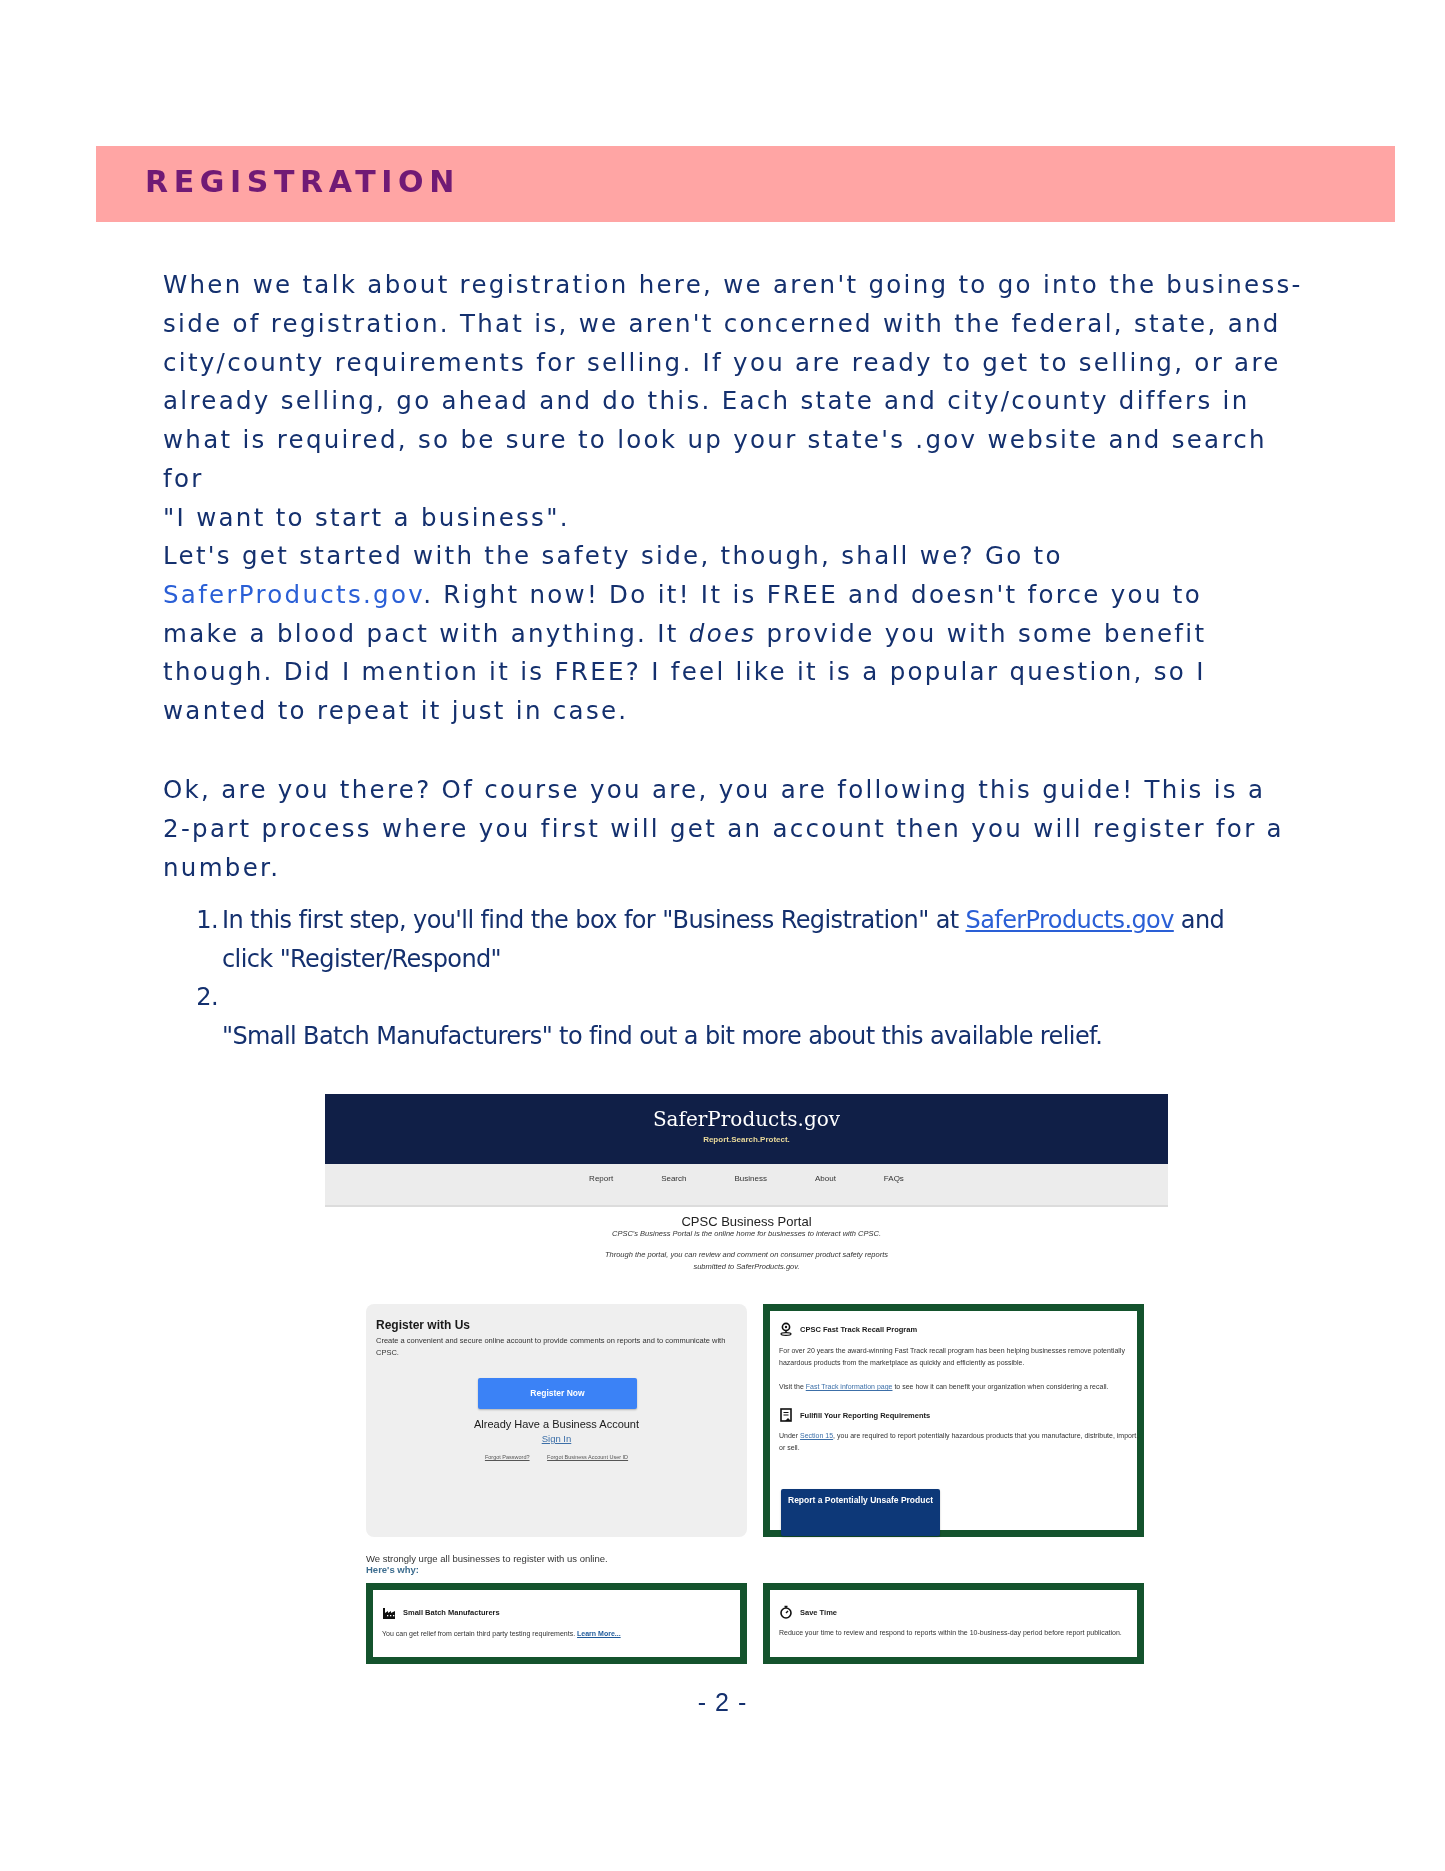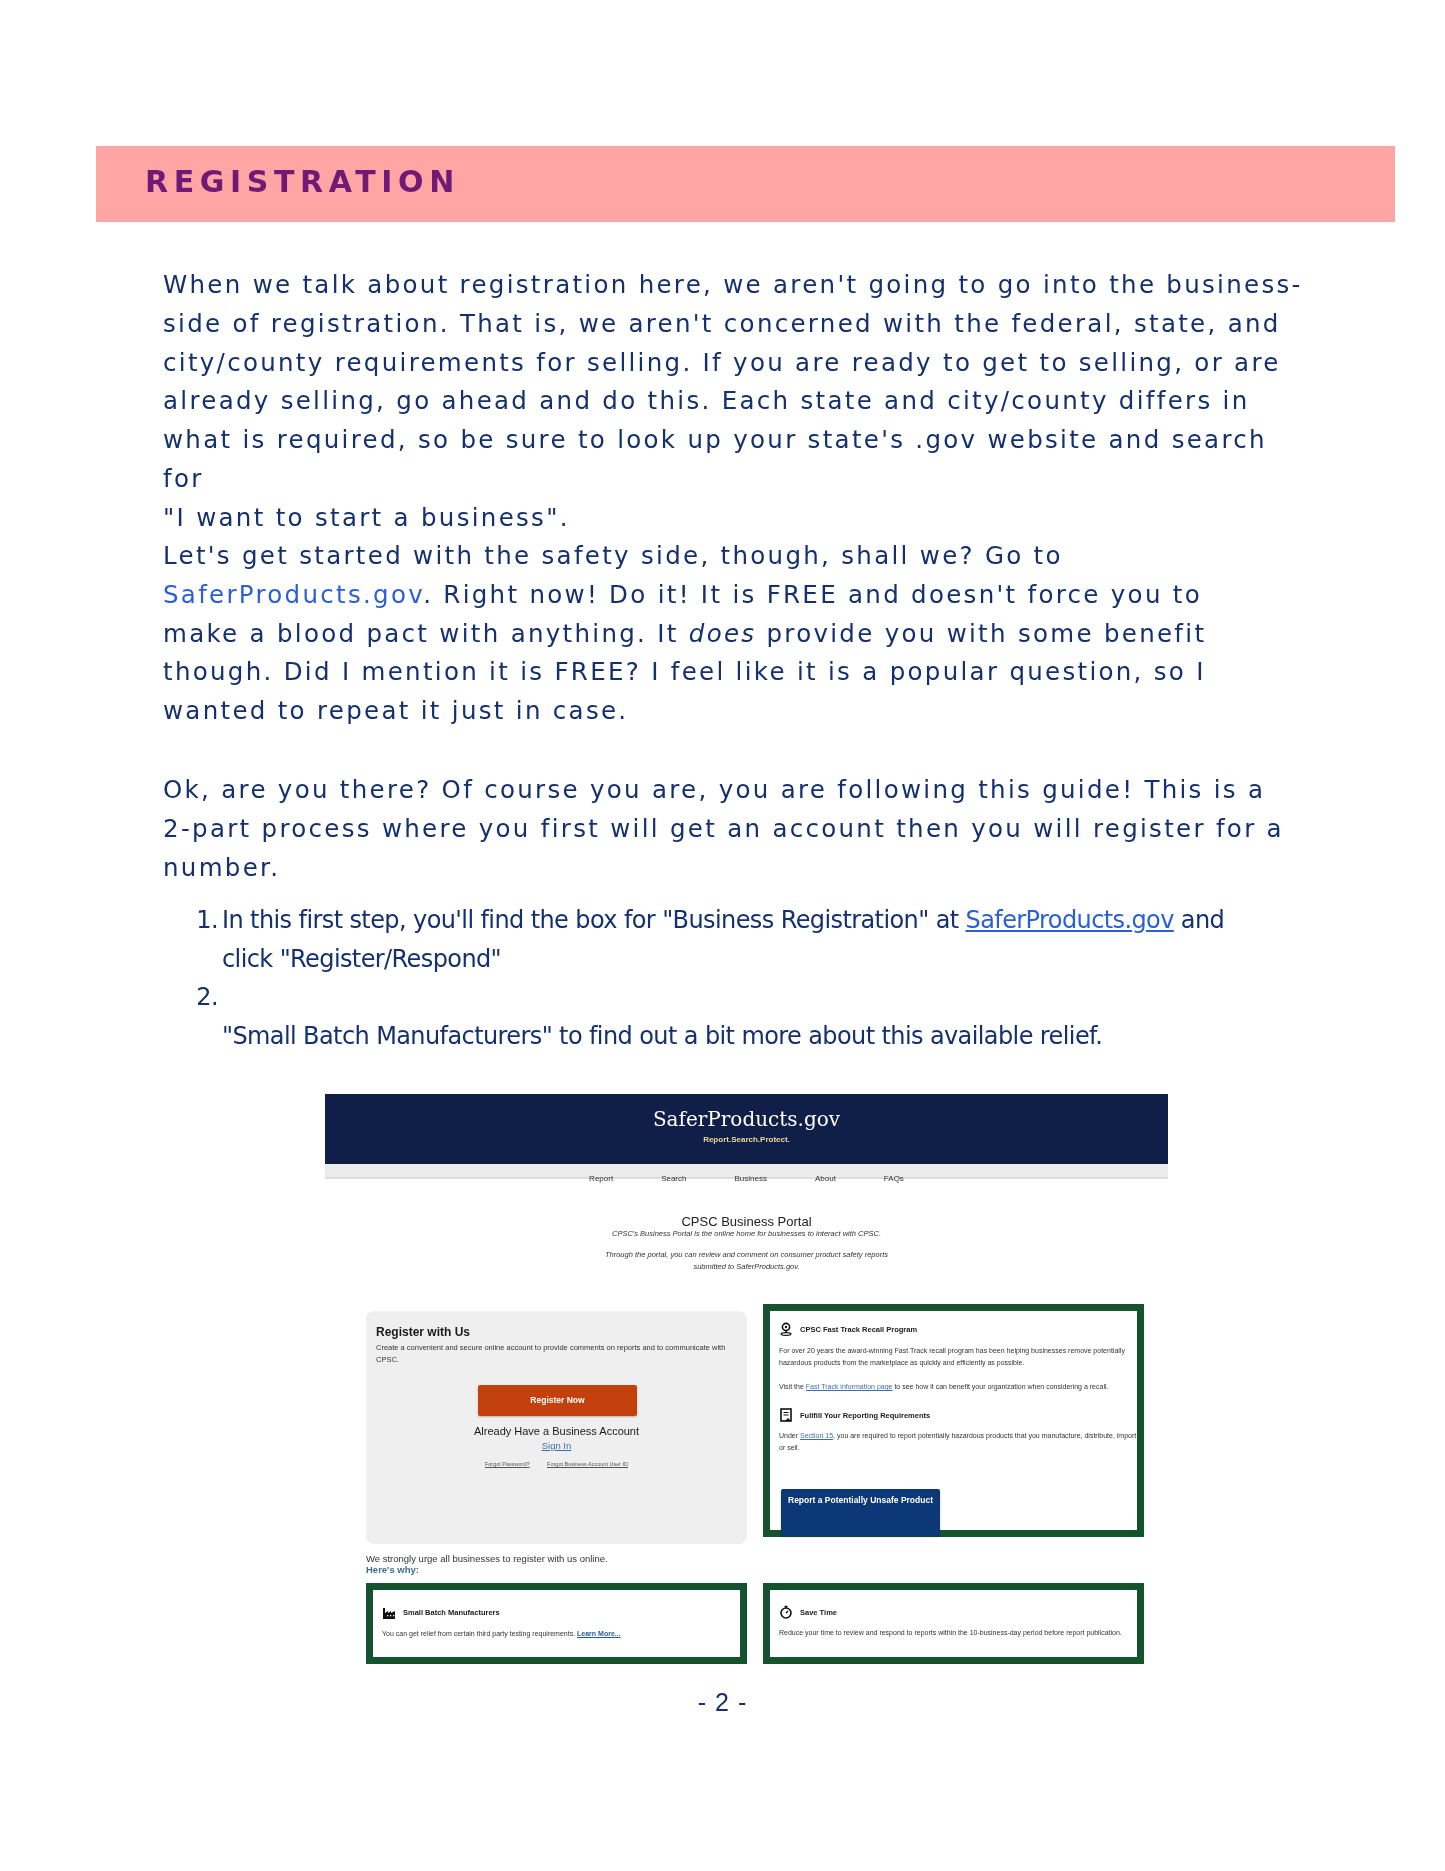--- a/index.html
+++ b/index.html
@@ -40,41 +40,41 @@
 
   
   .shot { position: absolute; left: 325px; top: 1083px; width: 843px; height: 590px; background: #fff; }
   .shot-header {
     position: absolute; left: 0; top: 11px; width: 843px; height: 70px; background: #101f47;
     text-align: center;
   }
   .shot-brand { display: block; margin-top: 13px; font-family: "DejaVu Serif", serif; font-size: 20px; color: #ffffff; }
   .shot-tag { display: block; margin-top: 4px; font-family: "Liberation Sans", sans-serif; font-size: 8px; color: #e9d99a; font-weight: bold; }
   .shot-nav {
-    position: absolute; left: 0; top: 81px; width: 843px; height: 15px; background: #ececec;
+    position: absolute; left: 0; top: 81px; width: 843px; height: 43px; background: #ececec;
     border-bottom: 2px solid #dcdcdc;
     display: flex; justify-content: center; gap: 0;
   }
   .shot-nav span { font-family: "Liberation Sans", sans-serif; font-size: 8px; color: #333; line-height: 29px; display: inline-block; }
   .shot-nav .n1 { margin-right: 48px; }
   .shot-nav .n2 { margin-right: 48px; }
   .shot-nav .n3 { margin-right: 48px; }
   .shot-nav .n4 { margin-right: 48px; }
 
   .portal-title { position: absolute; left: 0; width: 843px; top: 131px; text-align: center;
     font-family: "Liberation Sans", sans-serif; font-size: 13px; color: #222; }
   .portal-sub { position: absolute; left: 0; width: 843px; text-align: center;
     font-family: "Liberation Sans", sans-serif; font-size: 7.5px; font-style: italic; color: #333; line-height: 12px; }
   .ps1 { top: 145px; }
   .ps2 { top: 166px; }
 
-  .reg-box { position: absolute; left: 41px; top: 228px; width: 381px; height: 233px; background: #efefef; border-radius: 8px; }
+  .reg-box { position: absolute; left: 41px; top: 221px; width: 381px; height: 233px; background: #efefef; border-radius: 8px; }
   .reg-title { position: absolute; left: 10px; top: 14px; font-family: "Liberation Sans", sans-serif; font-size: 12px; font-weight: bold; color: #1a1a1a; }
   .reg-desc { position: absolute; left: 10px; top: 31px; width: 365px; font-family: "Liberation Sans", sans-serif; font-size: 7.5px; line-height: 12px; color: #333; }
-  .reg-btn { position: absolute; left: 112px; top: 74px; width: 159px; height: 31px; background: #c2410c; border-radius: 2px;
+  .reg-btn { position: absolute; left: 112px; top: 74px; width: 159px; height: 31px; background: #3b82f6; border-radius: 2px;
     color: #fff; font-family: "Liberation Sans", sans-serif; font-weight: bold; font-size: 8.5px; text-align: center; line-height: 31px; box-shadow: 0 1px 2px rgba(0,0,0,.25); }
   .reg-have { position: absolute; left: 0; width: 381px; top: 114px; text-align: center; font-family: "Liberation Sans", sans-serif; font-size: 11px; color: #1a1a1a; }
   .reg-signin { position: absolute; left: 0; width: 381px; top: 129px; text-align: center; font-family: "Liberation Sans", sans-serif; font-size: 9.5px; color: #3c6fa8; text-decoration: underline; }
   .reg-forgot { position: absolute; left: 0; width: 381px; top: 150px; text-align: center; font-family: "Liberation Sans", sans-serif; font-size: 5.5px; color: #555; }
   .reg-forgot span { text-decoration: underline; margin: 0 8px; }
 
   .card { position: absolute; background: #fff; border: 7px solid #14532d; }
   .card-ft { left: 438px; top: 221px; width: 381px; height: 233px; }
   .card-sb { left: 41px; top: 500px; width: 381px; height: 81px; }
   .card-st { left: 438px; top: 500px; width: 381px; height: 81px; }

